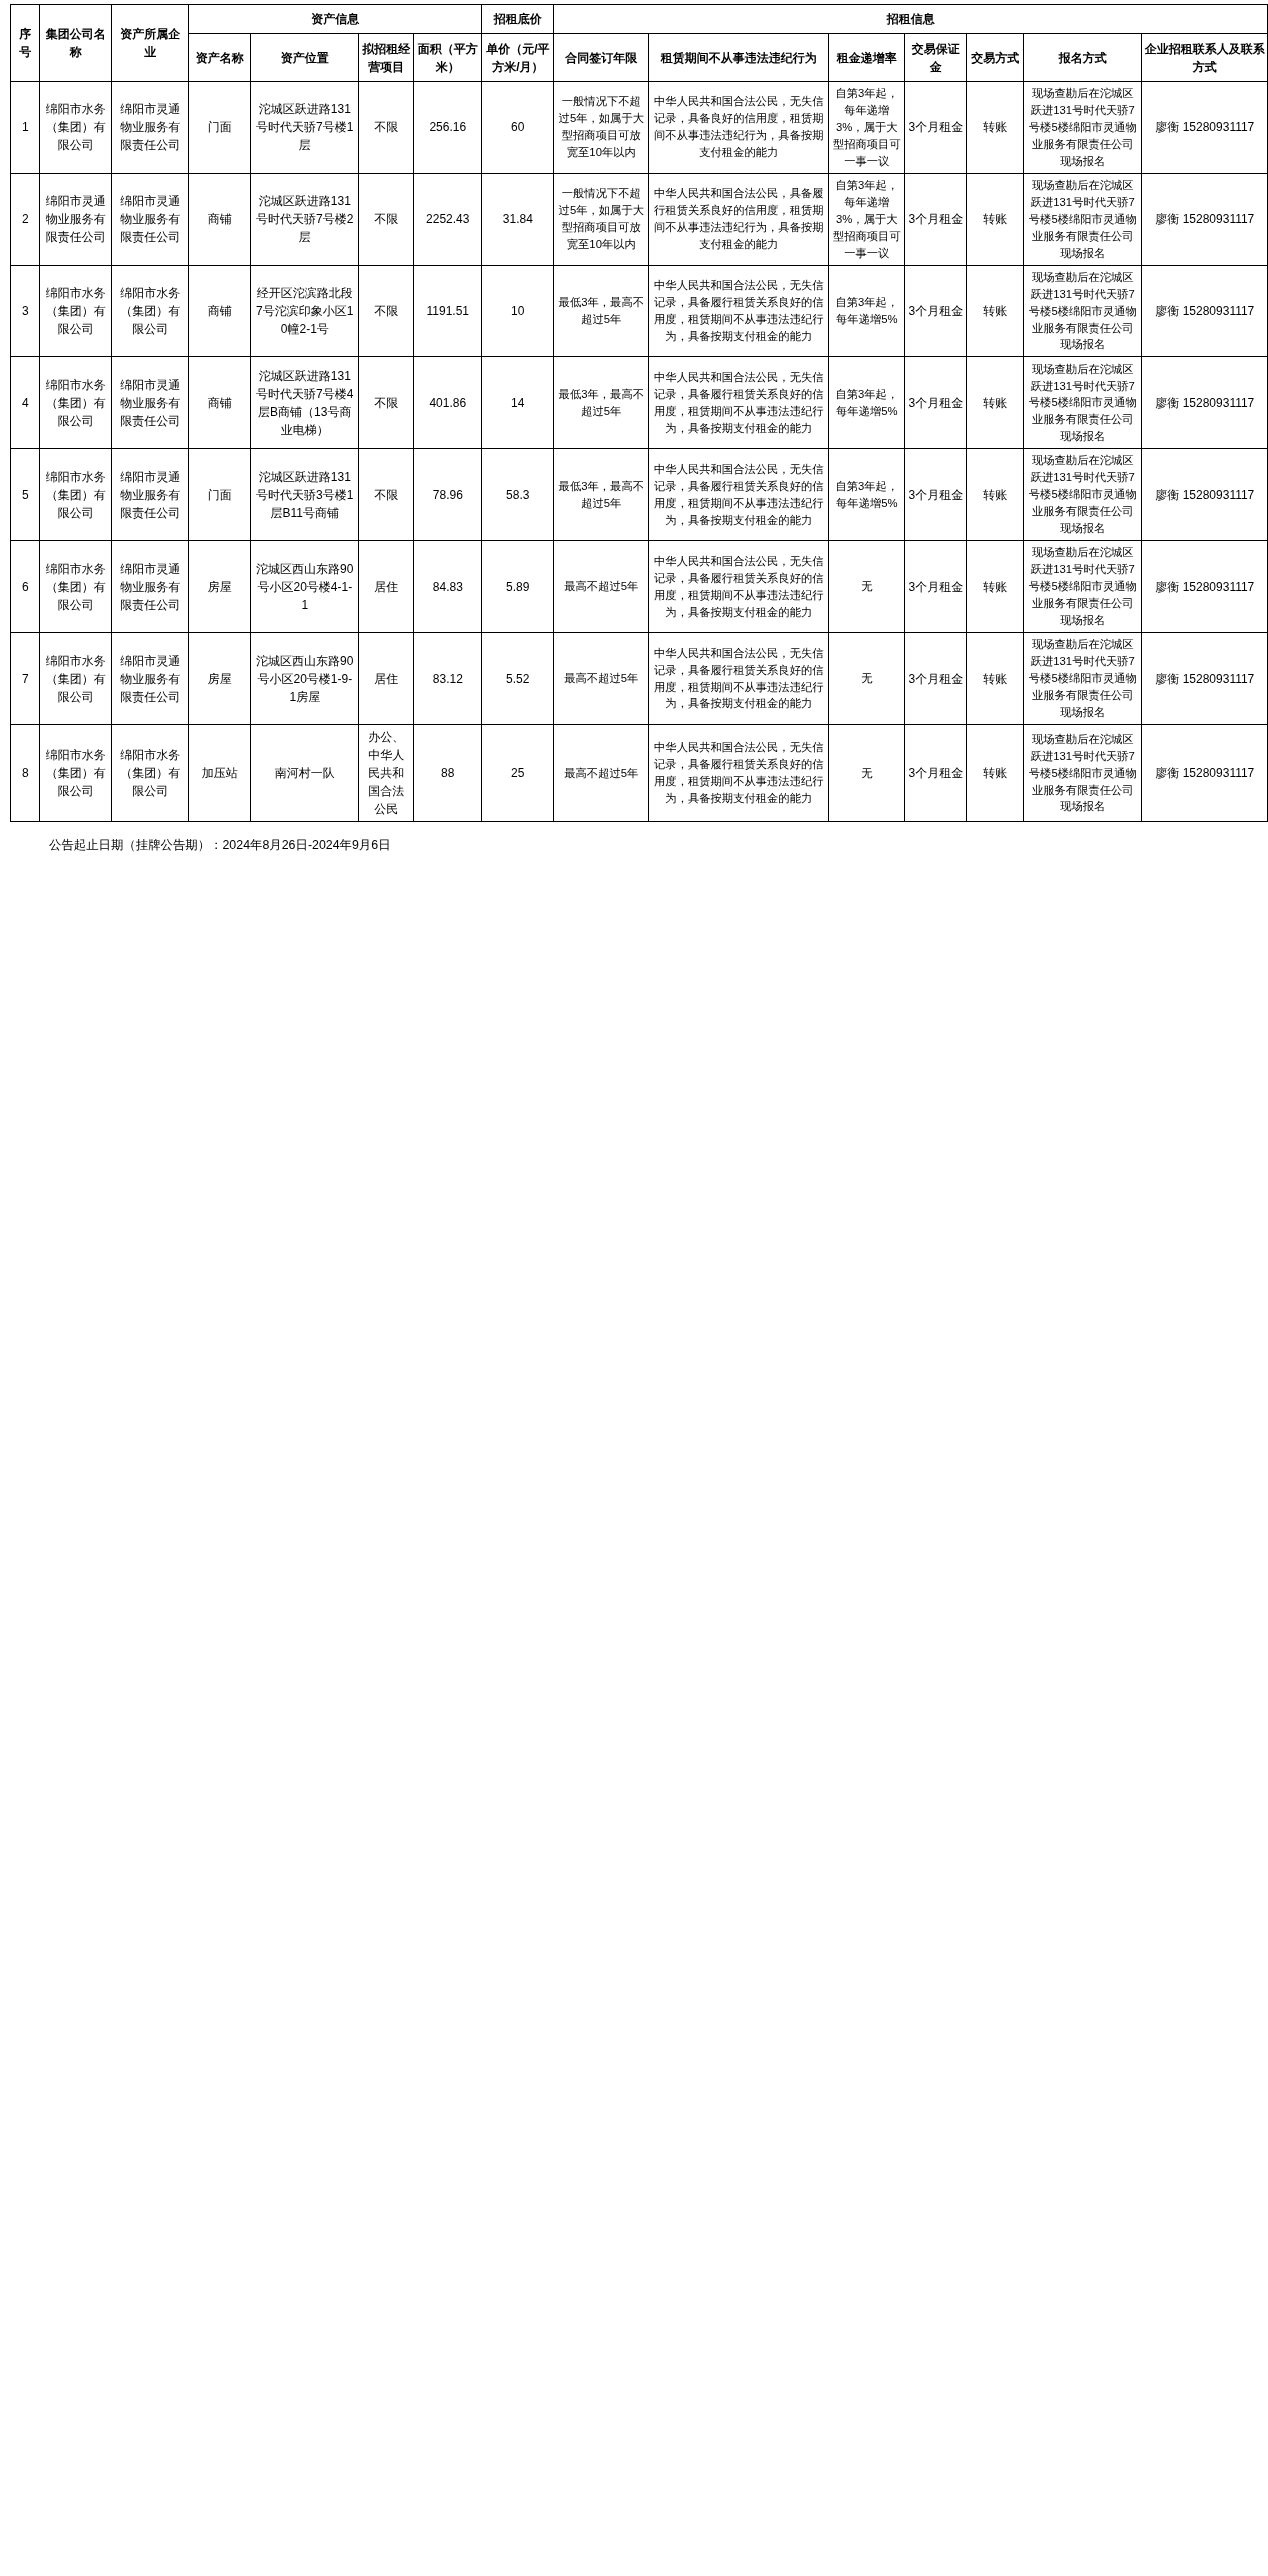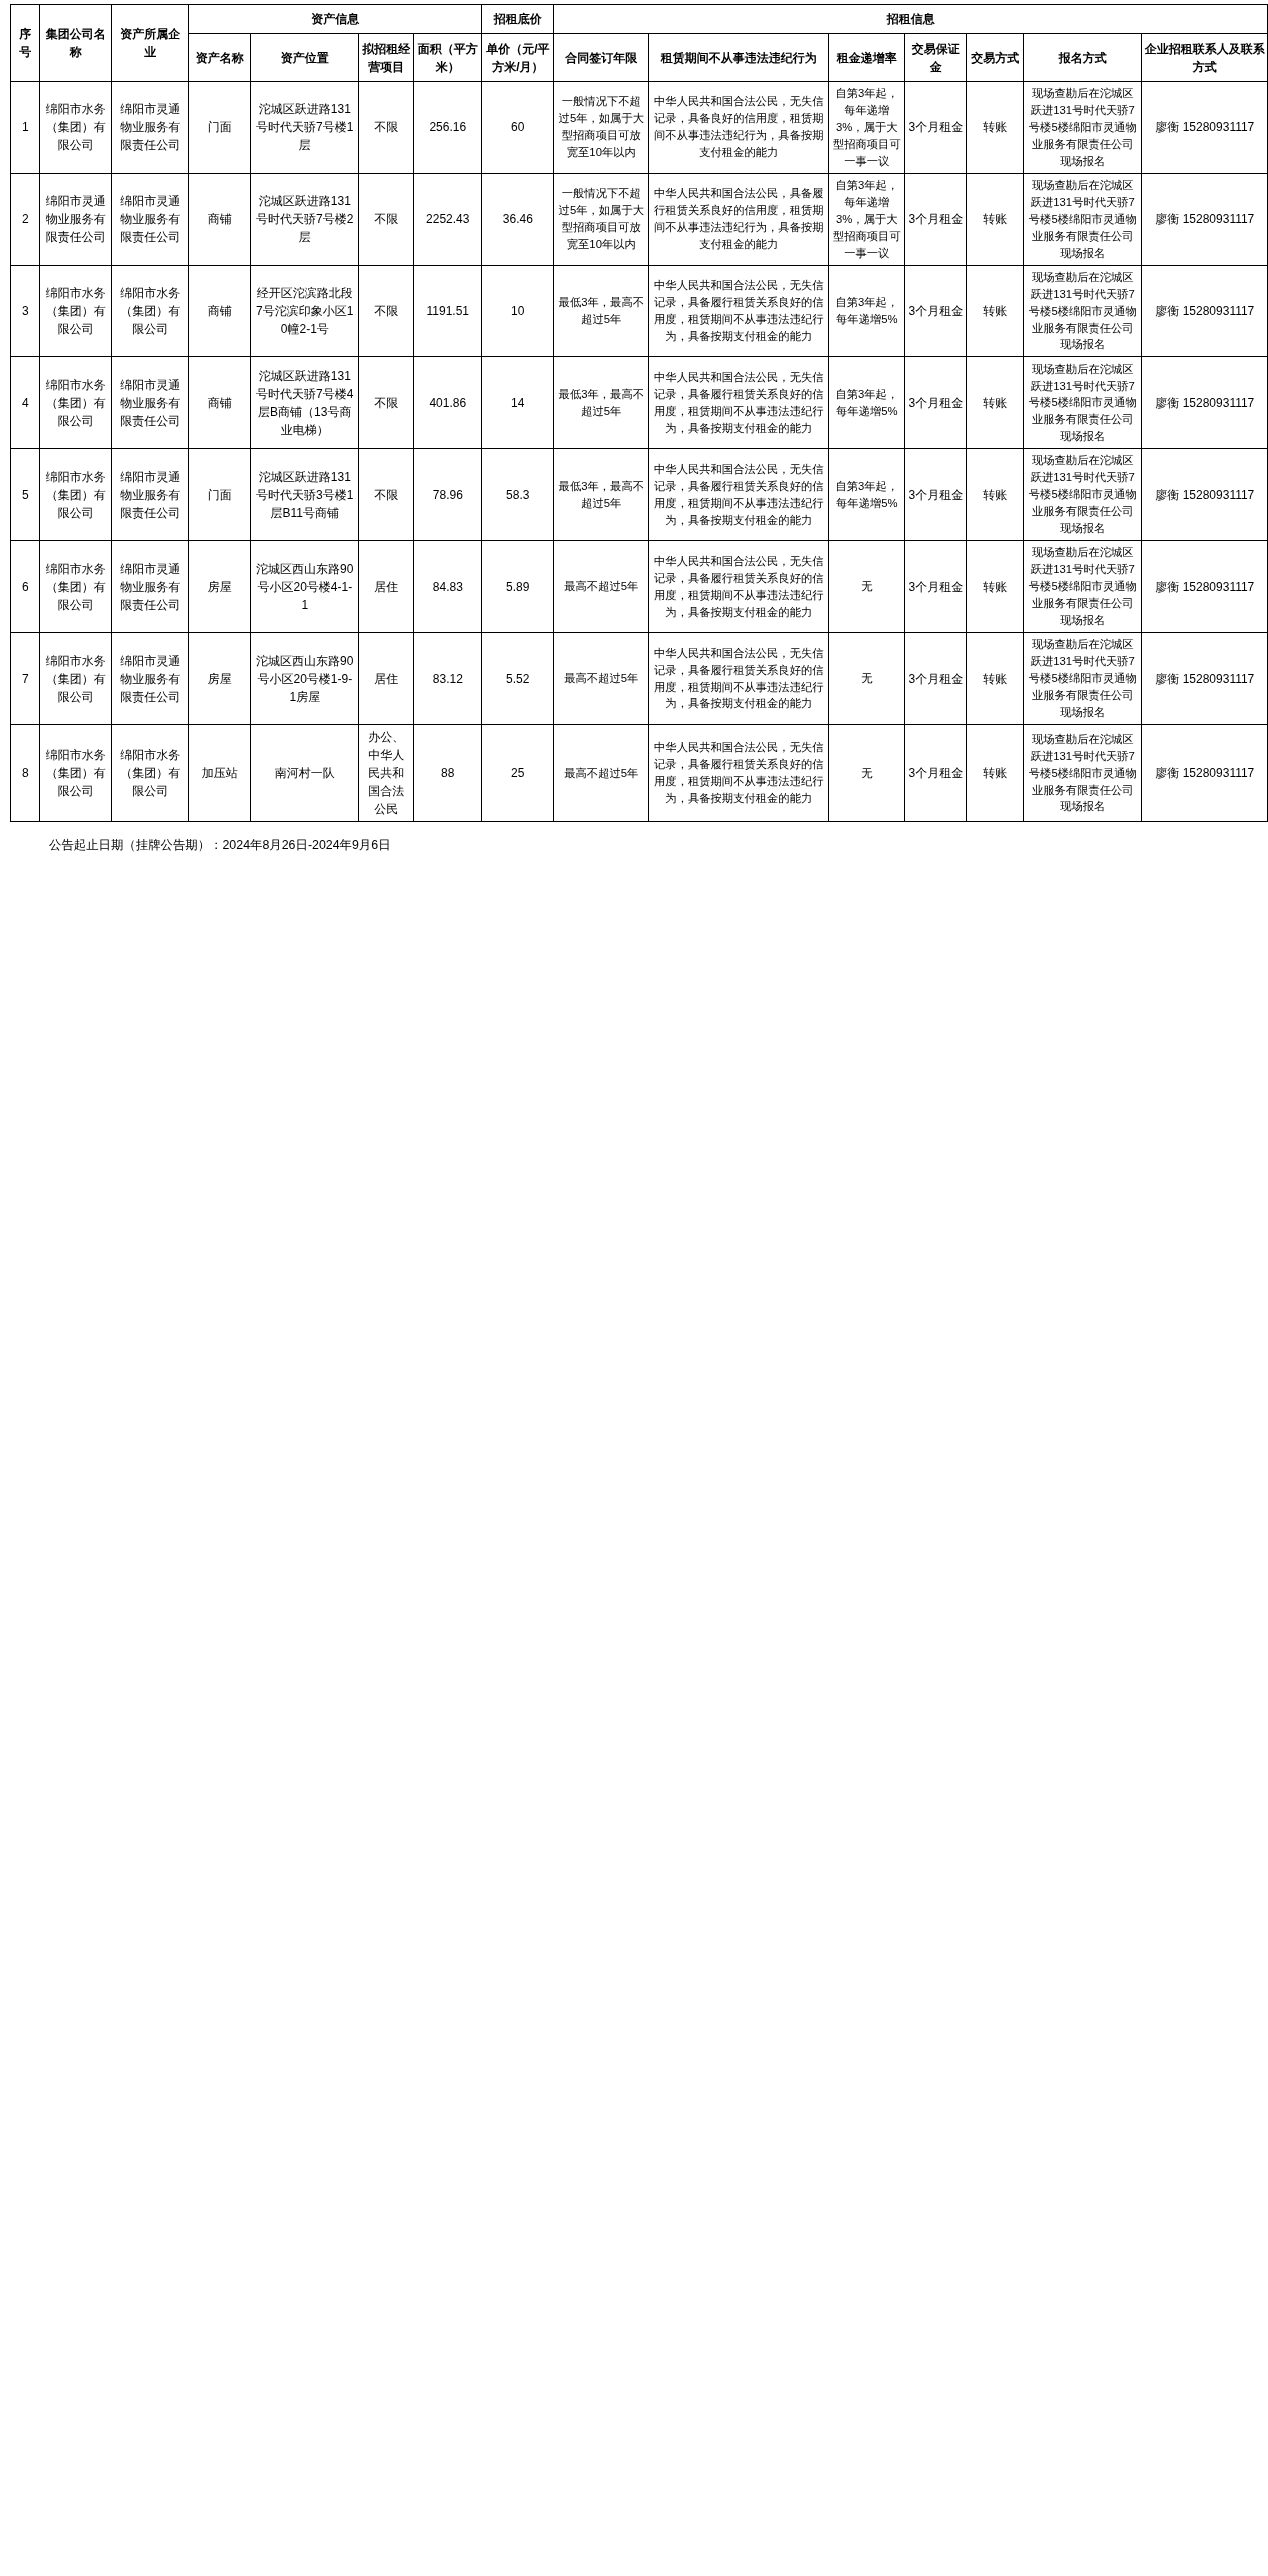--- a/index.html
+++ b/index.html
@@ -136,21 +136,21 @@
         <td>目前装修拆除状态</td>
       </tr>
       <tr>
         <td>2</td>
         <td>绵阳市灵通物业服务有限责任公司</td>
         <td>绵阳市灵通物业服务有限责任公司</td>
         <td>商铺</td>
         <td>沱城区跃进路131号时代天骄7号楼2层</td>
         <td>不限</td>
         <td>2252.43</td>
-        <td>36.46</td>
+        <td>31.84</td>
         <td class="cell-small">一般情况下不超过5年，如属于大型招商项目可放宽至10年以内</td>
         <td class="cell-small">中华人民共和国合法公民，具备履行租赁关系良好的信用度，租赁期间不从事违法违纪行为，具备按期支付租金的能力</td>
         <td class="cell-small">自第3年起，每年递增3%，属于大型招商项目可一事一议</td>
         <td>3个月租金</td>
         <td>转账</td>
         <td class="cell-small">现场查勘后在沱城区跃进131号时代天骄7号楼5楼绵阳市灵通物业服务有限责任公司现场报名</td>
         <td>廖衡 15280931117</td>
         <td>目前装修拆除状态</td>
       </tr>
       <tr>

